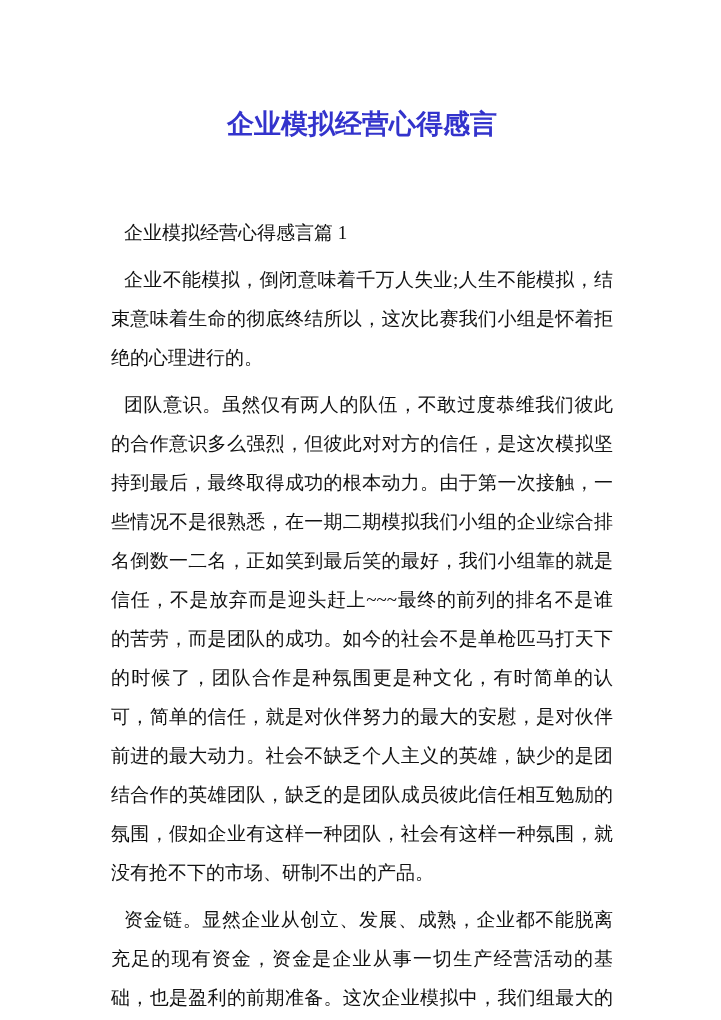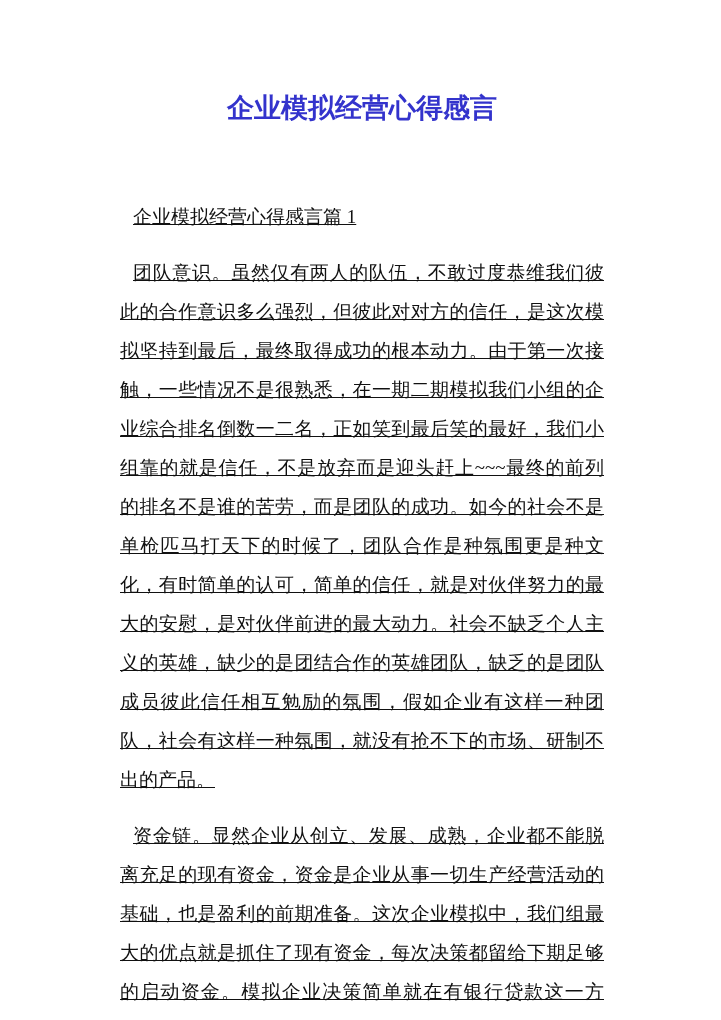--- a/index.html
+++ b/index.html
@@ -13,45 +13,45 @@
     overflow: hidden;
     font-family: "Liberation Serif", "DejaVu Serif", serif;
   }
   .page {
     box-sizing: border-box;
     width: 721px;
     height: 1020px;
     padding: 90px 100px 0 103px;
   }
   .doc-title {
-    margin: 0;
+    margin: 16px;
     text-align: center;
     font-size: 27px;
     font-weight: bold;
     line-height: 36px;
     letter-spacing: 0;
   }
   .doc-body {
     margin-top: 71px;
     font-size: 19px;
     line-height: 39px;
     color: #111111;
     text-align: justify;
   }
   .doc-body p.para {
-    margin: 17px;
+    margin: 8px;
     padding: 0;
     text-indent: 13px;
     word-break: break-all;
-    text-decoration: underline;
   }
 </style>
 </head>
 <body>
 
 <div class="page">
   <h1 class="doc-title" style="color: rgb(51, 51, 204);">企业模拟经营心得感言</h1>
   <div class="doc-body">
       <p class="para">企业模拟经营心得感言篇 1</p>
+      <p class="para">企业不能模拟，倒闭意味着千万人失业;人生不能模拟，结束意味着生命的彻底终结所以，这次比赛我们小组是怀着拒绝的心理进行的。</p>
       <p class="para">团队意识。虽然仅有两人的队伍，不敢过度恭维我们彼此的合作意识多么强烈，但彼此对对方的信任，是这次模拟坚持到最后，最终取得成功的根本动力。由于第一次接触，一些情况不是很熟悉，在一期二期模拟我们小组的企业综合排名倒数一二名，正如笑到最后笑的最好，我们小组靠的就是信任，不是放弃而是迎头赶上~~~最终的前列的排名不是谁的苦劳，而是团队的成功。如今的社会不是单枪匹马打天下的时候了，团队合作是种氛围更是种文化，有时简单的认可，简单的信任，就是对伙伴努力的最大的安慰，是对伙伴前进的最大动力。社会不缺乏个人主义的英雄，缺少的是团结合作的英雄团队，缺乏的是团队成员彼此信任相互勉励的氛围，假如企业有这样一种团队，社会有这样一种氛围，就没有抢不下的市场、研制不出的产品。</p>
       <p class="para">资金链。显然企业从创立、发展、成熟，企业都不能脱离充足的现有资金，资金是企业从事一切生产经营活动的基础，也是盈利的前期准备。这次企业模拟中，我们组最大的优点就是抓住了现有资金，每次决策都留给下期足够的启动资金。模拟企业决策简单就在有银行贷款这一方面，现实的社会银行都势力的，它在企</p>
     </div>
 </div>
 
 </body></html>

